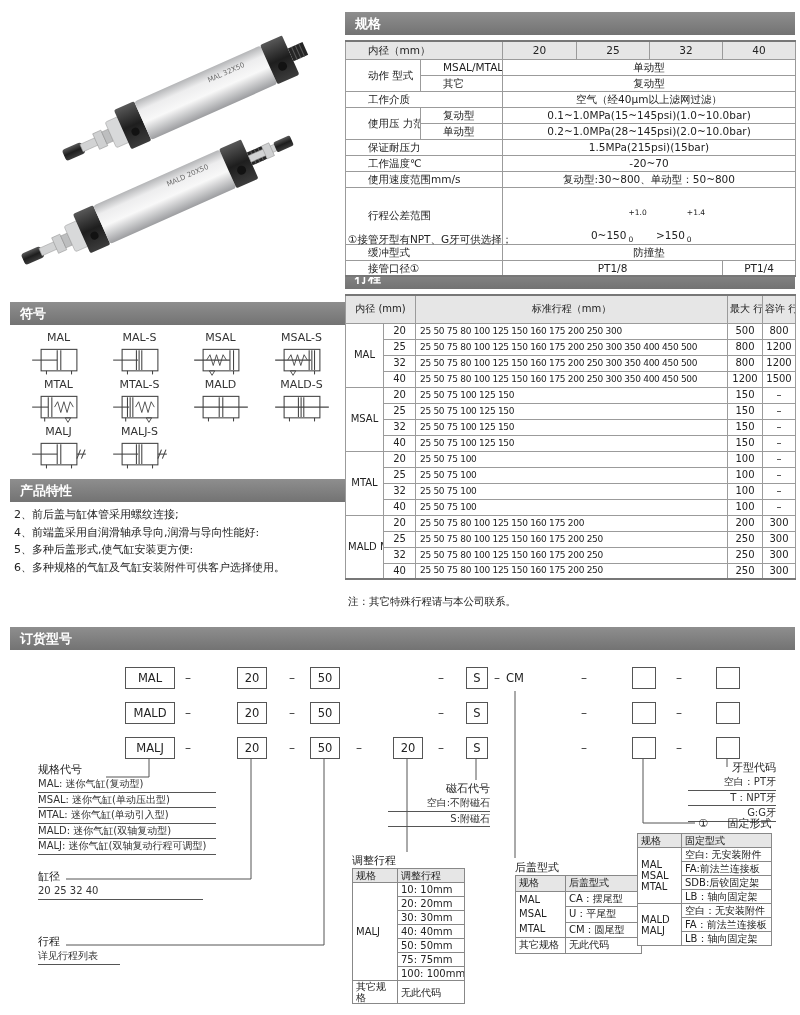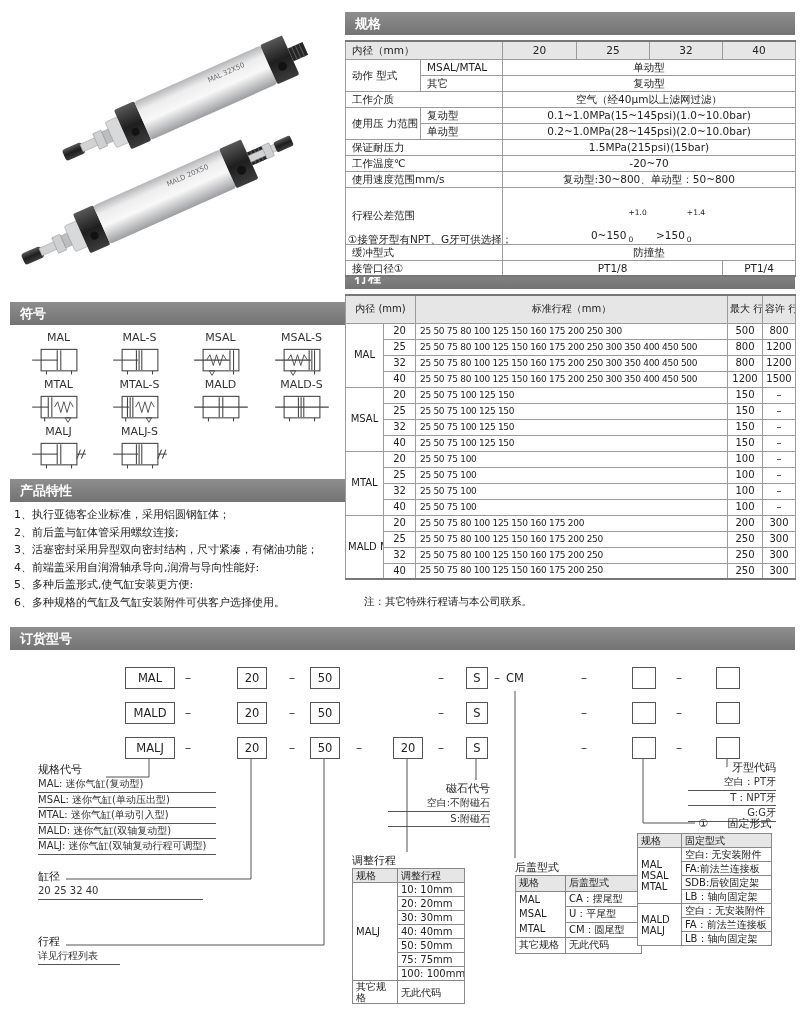--- a/index.html
+++ b/index.html
@@ -4,21 +4,21 @@
 <style>
   html,body{margin:0;padding:0;background:#fff;}
   .page{position:relative;width:800px;height:1015px;background:#fff;overflow:hidden;
         font-family:"DejaVu Sans","Liberation Sans",sans-serif;color:#333;}
   .bar{position:absolute;height:23px;background:linear-gradient(#8e8e8e,#737373);color:#fff;
        font-size:13px;font-weight:bold;line-height:23px;padding-left:10px;box-sizing:border-box;}
   
   .tbl{border-collapse:collapse;table-layout:fixed;font-size:10.5px;color:#222;position:absolute;background:#fff;}
   .tbl td{border:1px solid #9b9b9b;text-align:center;padding:1px 2px;line-height:1.2;
           overflow:hidden;white-space:nowrap;}
-  .tbl .lbl{text-align:left;padding-left:6px;}
+  .tbl .lbl{text-align:left;padding-left:22px;}
   .tbl tr.hd td{background:#e6e6e6;}
   .pre{white-space:pre-line;margin-top:24px;}
   #spec-tbl{left:345px;top:40px;width:450px;border-top:2px solid #777;border-bottom:2px solid #777;}
   #spec-tbl tr{height:16px;}
   #spec-tbl tr.hd{height:18px;}
   #stroke-tbl{left:345px;top:294px;width:450px;font-size:10px;border-top:2px solid #777;border-bottom:2px solid #777;}
   #stroke-tbl tr{height:16px;}
   #stroke-tbl .std{text-align:left;padding-left:4px;font-size:9px;letter-spacing:-0.3px;}
   #stroke-tbl .mod{text-align:center;}
   .note{position:absolute;font-size:10.5px;color:#222;}
@@ -306,21 +306,21 @@
           <td>300</td>
         </tr>
         <tr>
           <td>40</td>
           <td class="std">25 50 75 80 100 125 150 160 175 200 250</td>
           <td>250</td>
           <td>300</td>
         </tr>
       </tbody>
     </table>
-  <div class="note" style="left:364px;top:595px;">注：其它特殊行程请与本公司联系。</div>
+  <div class="note" style="left:348px;top:595px;">注：其它特殊行程请与本公司联系。</div>
 
   <div id="sym-grid">
       <div class="sym"><div class="lab">MAL</div><svg viewBox="0 0 64 38">
           <rect x="12" y="6" width="40" height="24" fill="none" stroke="#444" stroke-width="1.2"></rect>
           <line x1="2" y1="18" x2="30" y2="18" stroke="#444" stroke-width="1.2"></line>
           <line x1="30" y1="7" x2="30" y2="29" stroke="#444" stroke-width="1.2"></line>
           <line x1="34" y1="7" x2="34" y2="29" stroke="#444" stroke-width="1.2"></line>
           <line x1="18" y1="30" x2="18" y2="34" stroke="#444" stroke-width="1.2"></line>
           <line x1="46" y1="30" x2="46" y2="34" stroke="#444" stroke-width="1.2"></line>
         </svg></div>
@@ -407,23 +407,21 @@
           <line x1="61" y1="13" x2="57" y2="23" stroke="#444" stroke-width="1.2"></line>
           <line x1="28" y1="7" x2="28" y2="29" stroke="#444" stroke-width="1.2"></line>
           <line x1="31" y1="7" x2="31" y2="29" stroke="#444" stroke-width="1.2"></line>
           <line x1="34" y1="7" x2="34" y2="29" stroke="#444" stroke-width="1.2"></line>
           <line x1="18" y1="30" x2="18" y2="34" stroke="#444" stroke-width="1.2"></line>
           <line x1="46" y1="30" x2="46" y2="34" stroke="#444" stroke-width="1.2"></line>
         </svg></div>
     </div>
 
   <div id="features">
-      <div>1、执行亚德客企业标准，采用铝圆钢缸体；</div>
       <div>2、前后盖与缸体管采用螺纹连接;</div>
-      <div>3、活塞密封采用异型双向密封结构，尺寸紧凑，有储油功能；</div>
       <div>4、前端盖采用自润滑轴承导向,润滑与导向性能好:</div>
       <div>5、多种后盖形式,使气缸安装更方便:</div>
       <div>6、多种规格的气缸及气缸安装附件可供客户选择使用。</div>
     </div>
 
   <div class="order" id="order">
     <svg class="olines" xmlns="http://www.w3.org/2000/svg">
       <g fill="none" stroke="#555" stroke-width="1">
         <path d="M149 104 V122 H106"></path>
         <path d="M251 104 V224 H66"></path>

